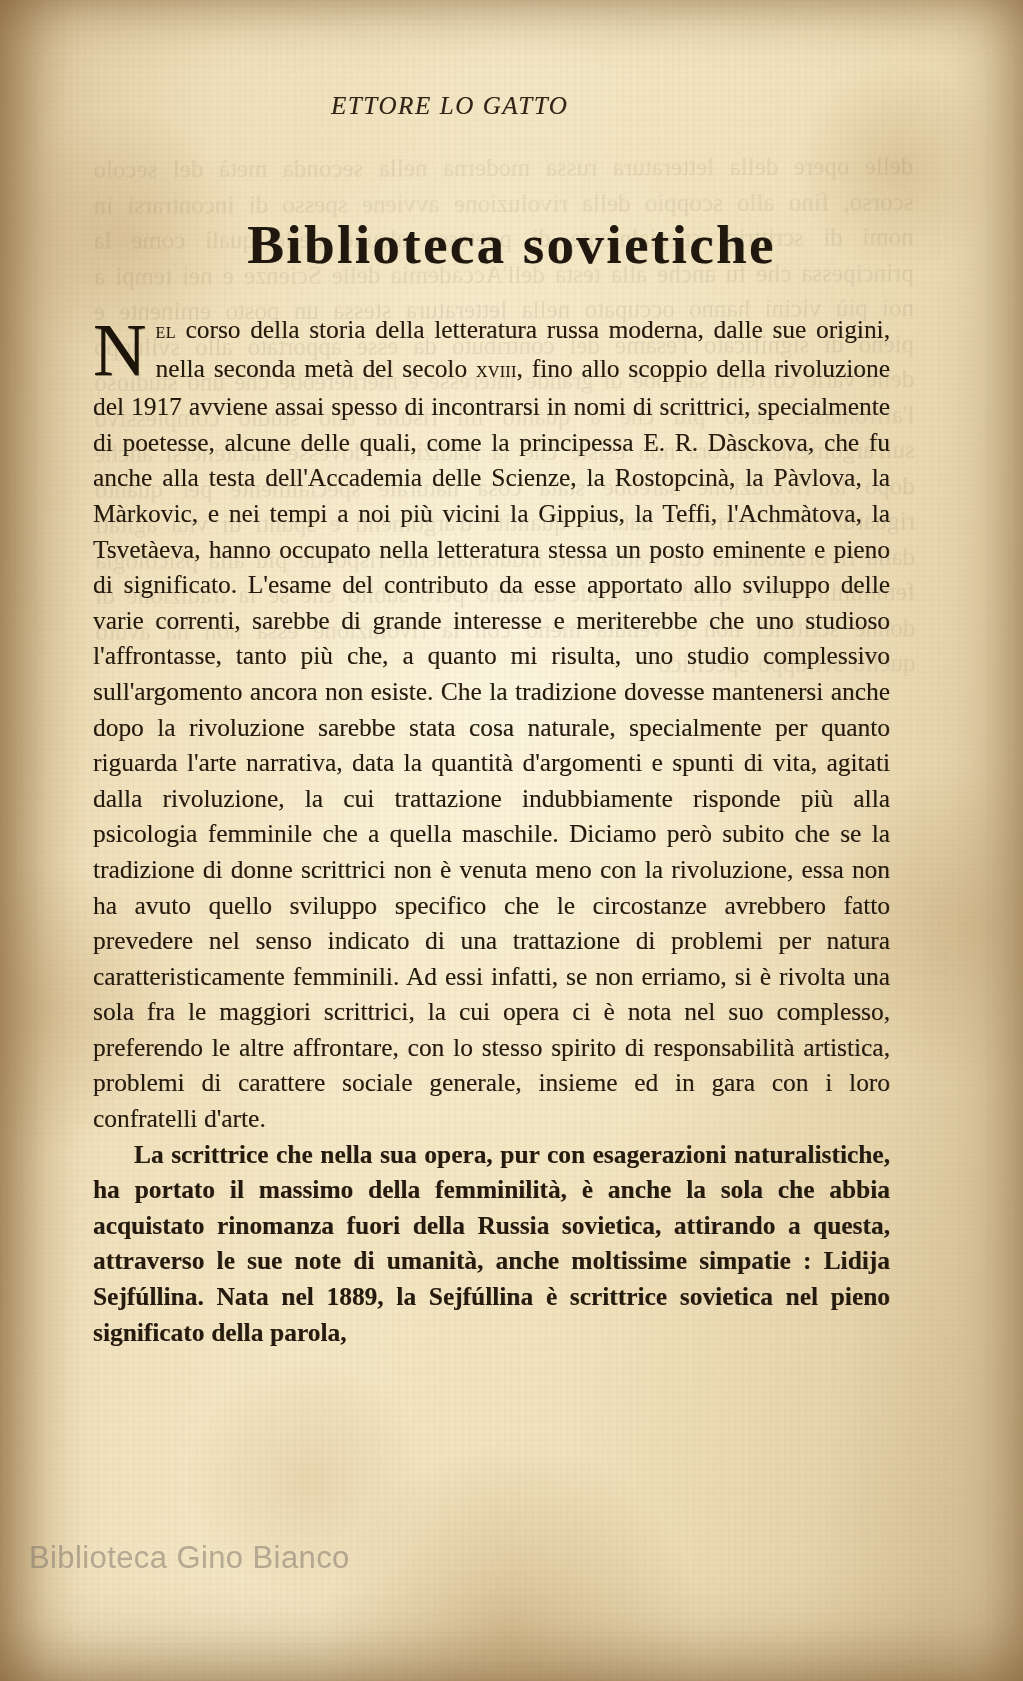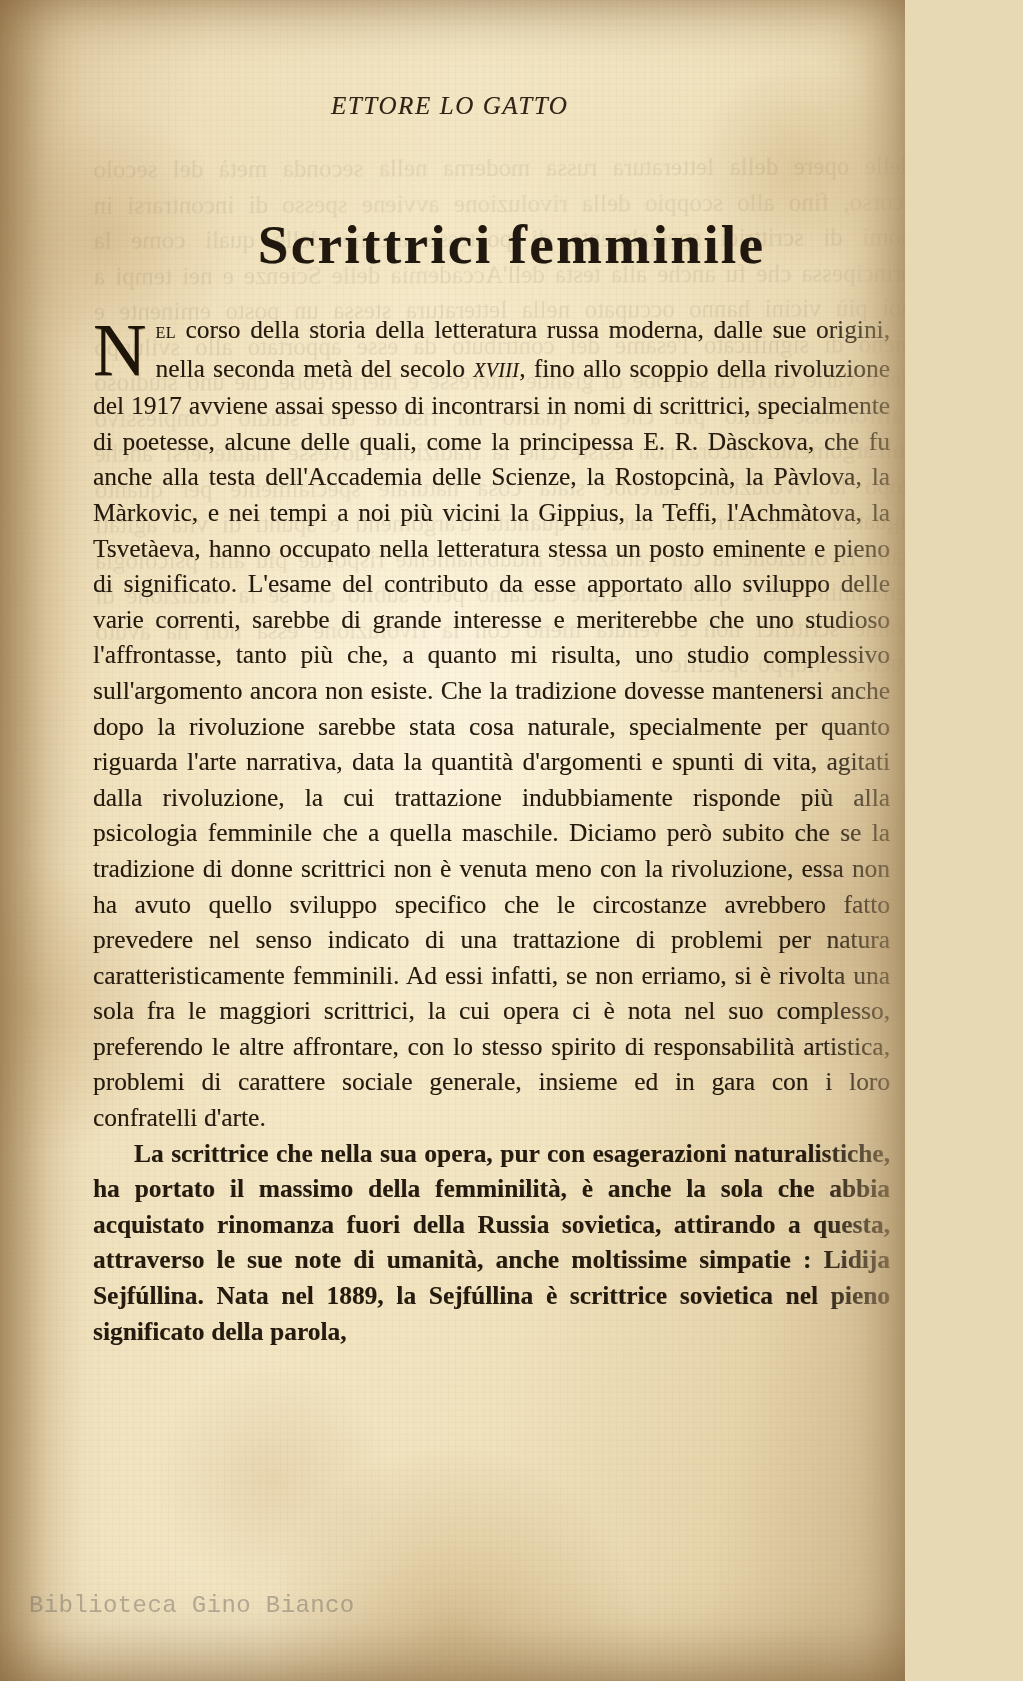--- a/index.html
+++ b/index.html
@@ -10,21 +10,21 @@
     width: 1023px;
     height: 1681px;
     overflow: hidden;
     background: #e8d9b5;
     font-family: "Liberation Serif", serif;
   }
 
   
   .page {
     position: relative;
-    width: 905px;
+    width: 1023px;
     height: 1681px;
     background:
       radial-gradient(ellipse 55% 45% at 50% 42%, rgba(255,250,232,0.75) 0%, rgba(255,248,225,0.25) 45%, rgba(255,246,220,0) 75%),
       linear-gradient(100deg, #cdb892 0%, #e2cfa8 6%, #efe0bb 18%, #f3e6c4 40%, #f0e2bd 62%, #e6d4ac 82%, #cfb88e 97%, #bfa87e 100%),
       #eadcb6;
     overflow: hidden;
   }
   
   .grain {
     position: absolute;
@@ -144,23 +144,22 @@
     margin-top: 2px;
     font-family: "Liberation Serif", serif;
     color: #1d1509;
     text-shadow: 0.6px 0.5px 0.4px rgba(50,34,16,0.45);
   }
   .smallcaps {
     font-size: 16px;
     letter-spacing: 0.4px;
   }
   .sc-roman {
-    font-size: 20px;
+    font-size: 16px;
     letter-spacing: 0.3px;
-    font-style: italic;
   }
 
   
   .edge-fade {
     position: absolute;
     right: 0;
     top: 0;
     width: 92px;
     height: 1681px;
     pointer-events: none;
@@ -173,43 +172,43 @@
     width: 86px;
     height: 1681px;
     pointer-events: none;
     background: linear-gradient(90deg, rgba(196,166,118,0.55) 0%, rgba(214,188,143,0.22) 55%, rgba(230,210,170,0) 100%);
   }
 
   
   .watermark {
     position: absolute;
     left: 29px;
-    top: 1592px;
-    font-family: Liberation Mono, monospace;
-    font-size: 24px;
+    top: 1540px;
+    font-family: Liberation Sans, sans-serif;
+    font-size: 31px;
     letter-spacing: 0.4px;
     color: rgba(120,112,104,0.50);
     white-space: nowrap;
   }
 </style>
 </head>
 <body>
 
 <div class="page">
 
   <div class="bleed">delle opere della letteratura russa moderna nella seconda metà del secolo scorso, fino allo scoppio della rivoluzione avviene spesso di incontrarsi in nomi di scrittrici specialmente di poetesse alcune delle quali come la principessa che fu anche alla testa dell'Accademia delle Scienze e nei tempi a noi più vicini hanno occupato nella letteratura stessa un posto eminente e pieno di significato l'esame del contributo da esse apportato allo sviluppo delle varie correnti sarebbe di grande interesse e meriterebbe che uno studioso l'affrontasse tanto più che a quanto mi risulta uno studio complessivo sull'argomento ancora non esiste che la tradizione dovesse mantenersi anche dopo la rivoluzione sarebbe stata cosa naturale specialmente per quanto riguarda l'arte narrativa data la quantità d'argomenti e spunti di vita agitati dalla rivoluzione la cui trattazione indubbiamente risponde più alla psicologia femminile che a quella maschile diciamo però subito che se la tradizione di donne scrittrici non è venuta meno con la rivoluzione essa non ha avuto quello sviluppo specifico</div>
 
   <div class="grain"></div>
   <div class="foxing"></div>
 
   <div class="content">
 
     <div class="byline">ETTORE LO GATTO</div>
 
-    <h1 class="title">Scrittrici femminile</h1>
+    <h1 class="title">Biblioteca sovietiche</h1>
 
     <div class="textblock">
       <p><span class="dropcap">N</span><span class="smallcaps">EL</span><span> corso della storia della letteratura russa moderna, dalle sue origini, nella seconda metà del secolo </span><span class="sc-roman">XVIII</span><span>, fino allo scoppio della rivoluzione del 1917 avviene assai spesso di incontrarsi in nomi di scrittrici, specialmente di poetesse, alcune delle quali, come la principessa E. R. Dàsckova, che fu anche alla testa dell'Accademia delle Scienze, la Rostopcinà, la Pàvlova, la Màrkovic, e nei tempi a noi più vicini la Gippius, la Teffi, l'Achmàtova, la Tsvetàeva, hanno occupato nella letteratura stessa un posto eminente e pieno di significato. L'esame del contributo da esse apportato allo sviluppo delle varie correnti, sarebbe di grande interesse e meriterebbe che uno studioso l'affrontasse, tanto più che, a quanto mi risulta, uno studio complessivo sull'argomento ancora non esiste. Che la tradizione dovesse mantenersi anche dopo la rivoluzione sarebbe stata cosa naturale, specialmente per quanto riguarda l'arte narrativa, data la quantità d'argomenti e spunti di vita, agitati dalla rivoluzione, la cui trattazione indubbiamente risponde più alla psicologia femminile che a quella maschile. Diciamo però subito che se la tradizione di donne scrittrici non è venuta meno con la rivoluzione, essa non ha avuto quello sviluppo specifico che le circostanze avrebbero fatto prevedere nel senso indicato di una trattazione di problemi per natura caratteristicamente femminili. Ad essi infatti, se non erriamo, si è rivolta una sola fra le maggiori scrittrici, la cui opera ci è nota nel suo complesso, preferendo le altre affrontare, con lo stesso spirito di responsabilità artistica, problemi di carattere sociale generale, insieme ed in gara con i loro confratelli d'arte.</span></p>
       <p class="para-indent">La scrittrice che nella sua opera, pur con esagerazioni naturalistiche, ha portato il massimo della femminilità, è anche la sola che abbia acquistato rinomanza fuori della Russia sovietica, attirando a questa, attraverso le sue note di umanità, anche moltissime simpatie : Lidija Sejfúllina. Nata nel 1889, la Sejfúllina è scrittrice sovietica nel pieno significato della parola,</p>
     </div>
 
   </div>
 
   <div class="left-fade"></div>
   <div class="edge-fade"></div>

